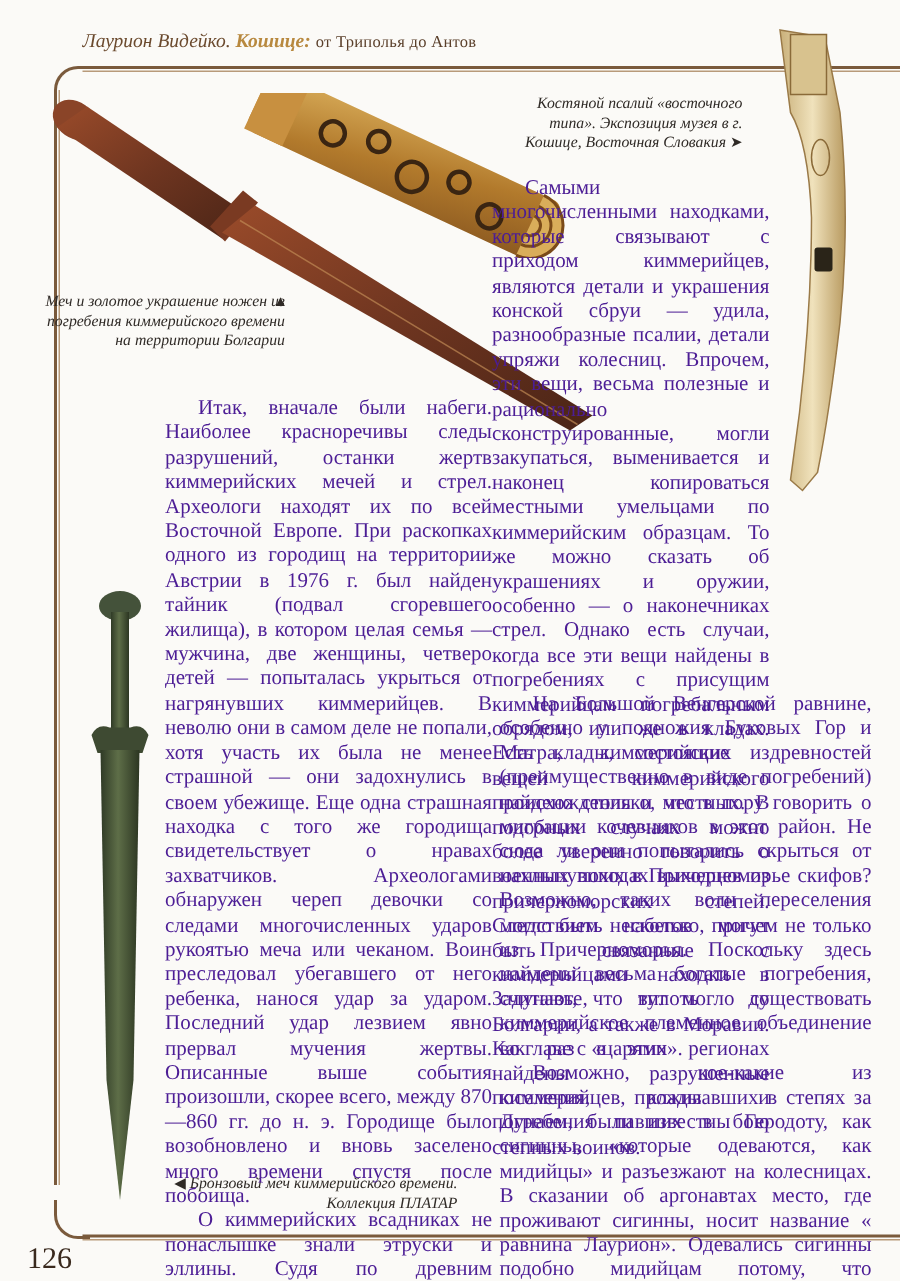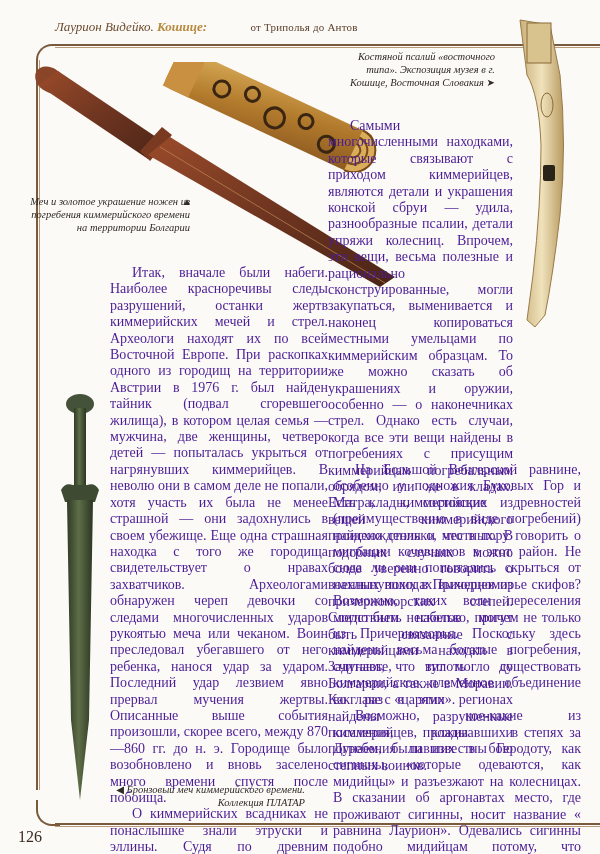--- a/index.html
+++ b/index.html
@@ -8,32 +8,32 @@
       background: #fbfaf7;
       font-family: "Liberation Serif", "DejaVu Serif", serif;
       color: #2b2622;
     }
     .header {
       position: absolute; left: 55px; top: 19px;
       font-family: "Liberation Serif", serif; font-style: italic;
       font-size: 13px; color: #6b4a2e; white-space: nowrap;
     }
     .header .accent { color: #b8893f; font-weight: bold; }
-    .header .sub { font-style: normal; font-size: 11px; color: #5a3f2a; letter-spacing: 0.2px; margin-left: 40px; }
+    .header .sub { font-style: normal; font-size: 11px; color: #5a3f2a; letter-spacing: 0.2px; }
     
     .frame-top { position:absolute; left:55px; top:44px; width:545px; height:2px; background:#7a5a3c; }
     .frame-top2 { position:absolute; left:55px; top:47px; width:545px; height:1px; background:#b89a7a; }
     .frame-left { position:absolute; left:36px; top:60px; width:2px; height:730px; background:#7a5a3c; }
     .frame-left2 { position:absolute; left:39px; top:60px; width:1px; height:730px; background:#b89a7a; }
     .frame-bottom { position:absolute; left:55px; top:823px; width:545px; height:2px; background:#7a5a3c; }
     .frame-bottom2 { position:absolute; left:55px; top:826px; width:545px; height:1px; background:#b89a7a; }
     .corner-tl { position:absolute; left:36px; top:44px; width:22px; height:20px; border-top:2px solid #7a5a3c; border-left:2px solid #7a5a3c; border-top-left-radius:16px; }
     .corner-bl { position:absolute; left:36px; top:800px; width:22px; height:24px; border-bottom:2px solid #7a5a3c; border-left:2px solid #7a5a3c; border-bottom-left-radius:16px; }
     .page-num {
-      position:absolute; left:18px; top:828px; font-size:16px; color:#3a2a1e;
+      position:absolute; left:18px; top:828px; font-size:20px; color:#3a2a1e;
       font-family: "Liberation Serif", serif;
     }
     
     .img { position:absolute; }
     .caption {
       position:absolute; font-style: italic; font-size: 10.5px; line-height: 13px;
       color:#2f2a26; text-align: right;
     }
     .caption.left { text-align:left; }
     .arrow { font-style: normal; font-size: 10px; color:#2f2a26; }
@@ -126,21 +126,21 @@
       <stop offset="0.45" stop-color="#5e6e48"></stop>
       <stop offset="1" stop-color="#2c3622"></stop>
     </linearGradient>
   </defs>
   <ellipse cx="25" cy="14" rx="14" ry="10" fill="#44523a"></ellipse>
   <rect x="19" y="18" width="12" height="80" fill="url(#bronze)"></rect>
   <path d="M6 100 Q10 92 18 95 L32 95 Q40 92 44 100 L40 112 L10 112 Z" fill="#3e4a32"></path>
   <polygon points="12,110 38,110 34,330 25,410 16,330" fill="url(#bronze)"></polygon>
 </svg>
 
-<div class="caption" style="left:345px; top:50px; width:150px;">
+<div class="caption" style="left:345px; top:63px; width:150px;">
   <span>Костяной псалий «восточного типа». Экспозиция музея в г. Кошице, Восточная Словакия</span>
   <span class="arrow">➤</span>
 </div>
 
 <div class="caption" style="left:30px; top:195px; width:160px;">
   <span>Меч и золотое украшение ножен из погребения киммерийского времени на территории Болгарии</span>
 </div>
 <div class="arrow" style="position:absolute; left:182px; top:196px;">▲</div>
 
 <div class="caption left" style="left:105px; top:783px; width:200px;text-align:right;">

